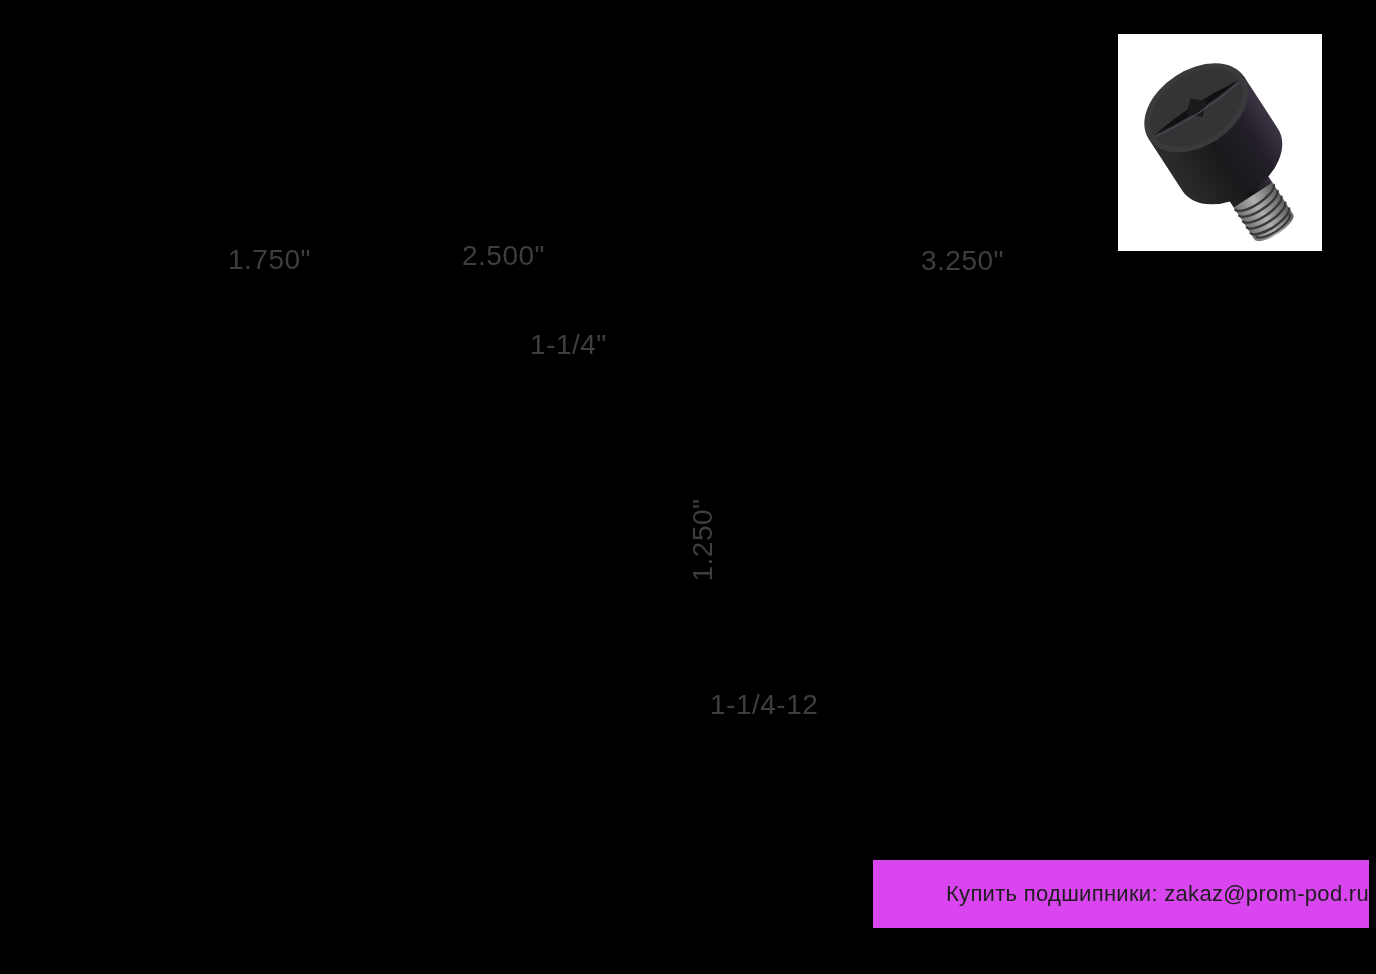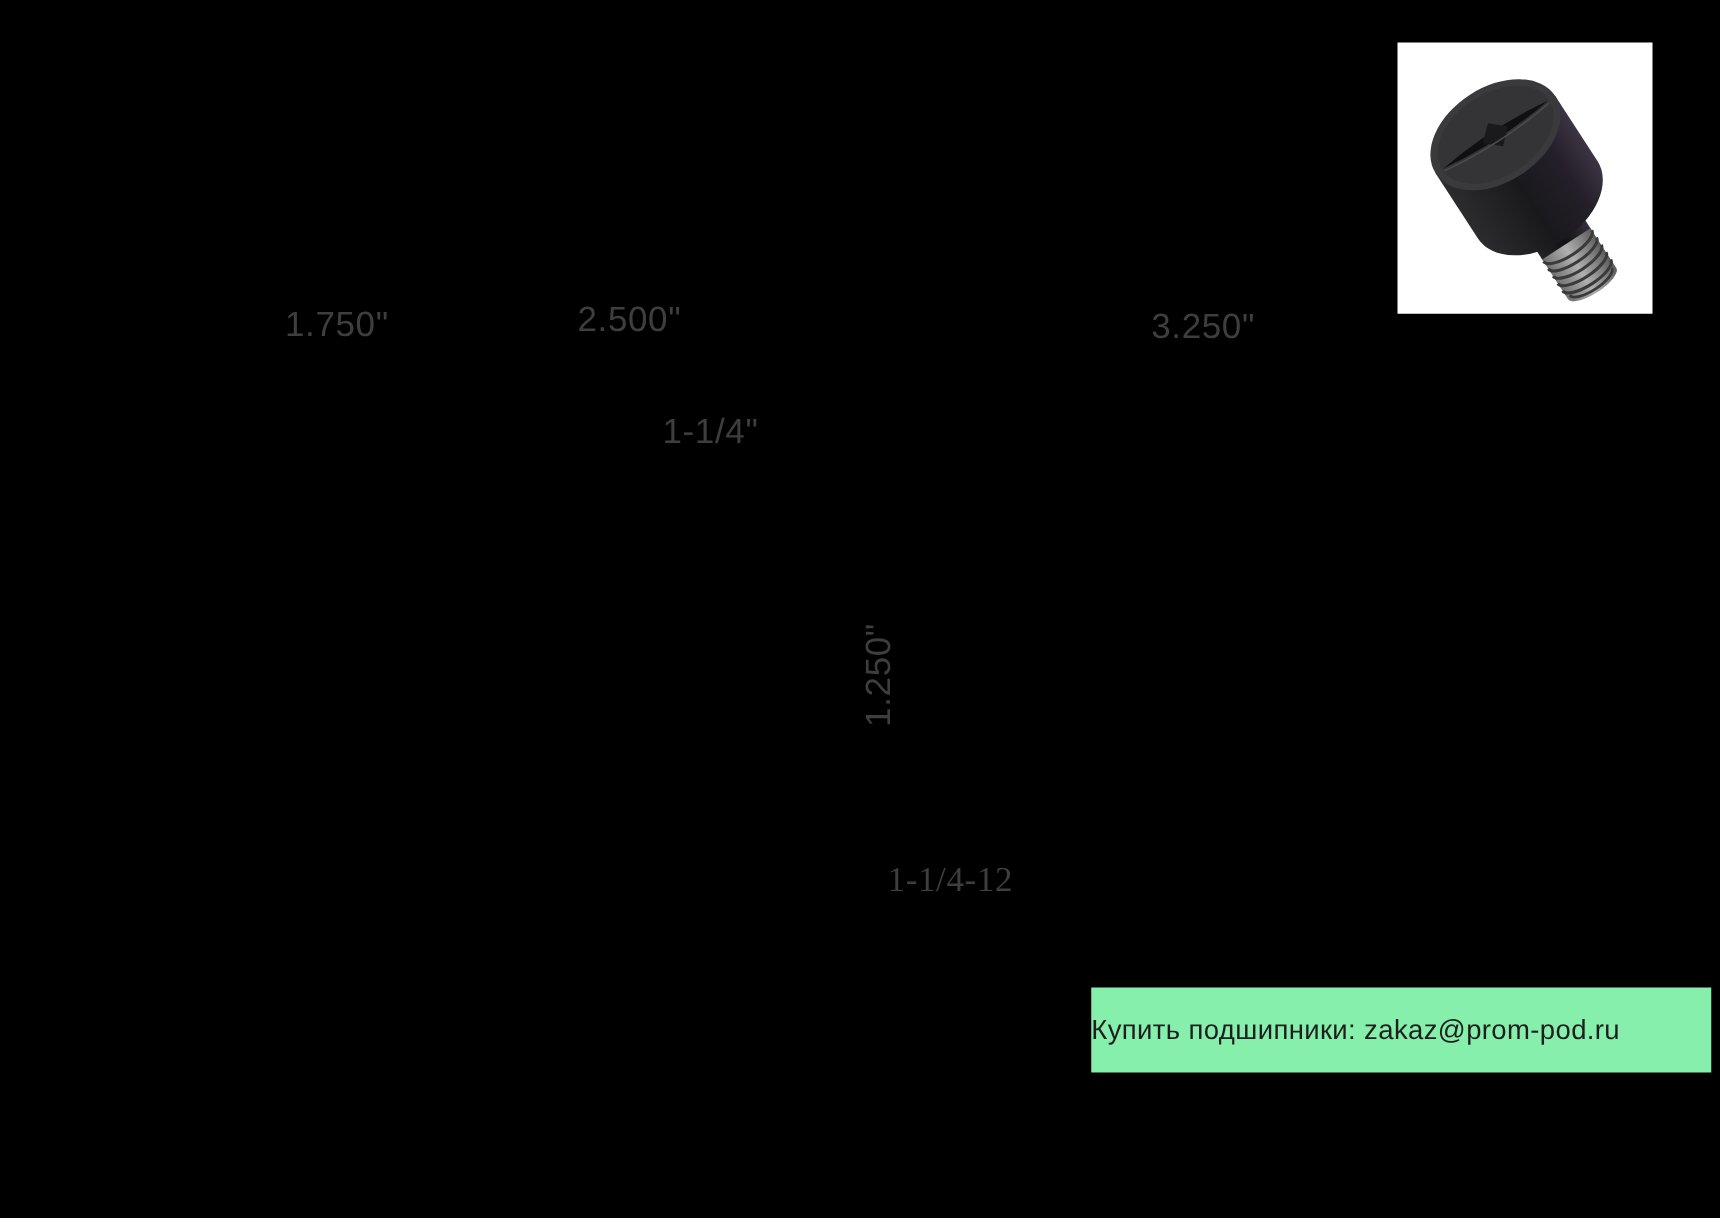--- a/index.html
+++ b/index.html
@@ -20,39 +20,39 @@
     color: #3e3e3e;
     font-size: 28px;
     line-height: 1;
     white-space: nowrap;
     letter-spacing: 0.5px;
   }
   .dim-roller-width   { left: 228px; top: 246px; }
   .dim-roller-diam    { left: 462px; top: 242px; }
   .dim-overall-length { left: 921px; top: 247px; }
   .dim-stud-diam      { left: 530px; top: 331px; }
-  .dim-thread         { left: 710px; top: 691px; font-family: Liberation Serif, serif; }
+  .dim-thread         { left: 710px; top: 691px; }
   .dim-stud-length {
     left: 703px; top: 540px;
     transform: translate(-50%, -50%) rotate(-90deg);
   }
   .product-panel {
     position: absolute;
     left: 1118px; top: 34px;
     width: 204px; height: 217px;
     background: #ffffff;
   }
   .contact-bar {
     position: absolute;
-    left: 873px; top: 790px;
+    left: 873px; top: 860px;
     width: 496px; height: 68px;
-    background: #86efac;
+    background: #d946ef;
     display: flex;
     align-items: center;
-    justify-content: flex-start;
+    justify-content: flex-end;
   }
   .contact-text {
     color: #1e1e1e;
     font-size: 22px;
     letter-spacing: 0.3px;
     white-space: nowrap;
   }
 </style>
 </head>
 <body>

